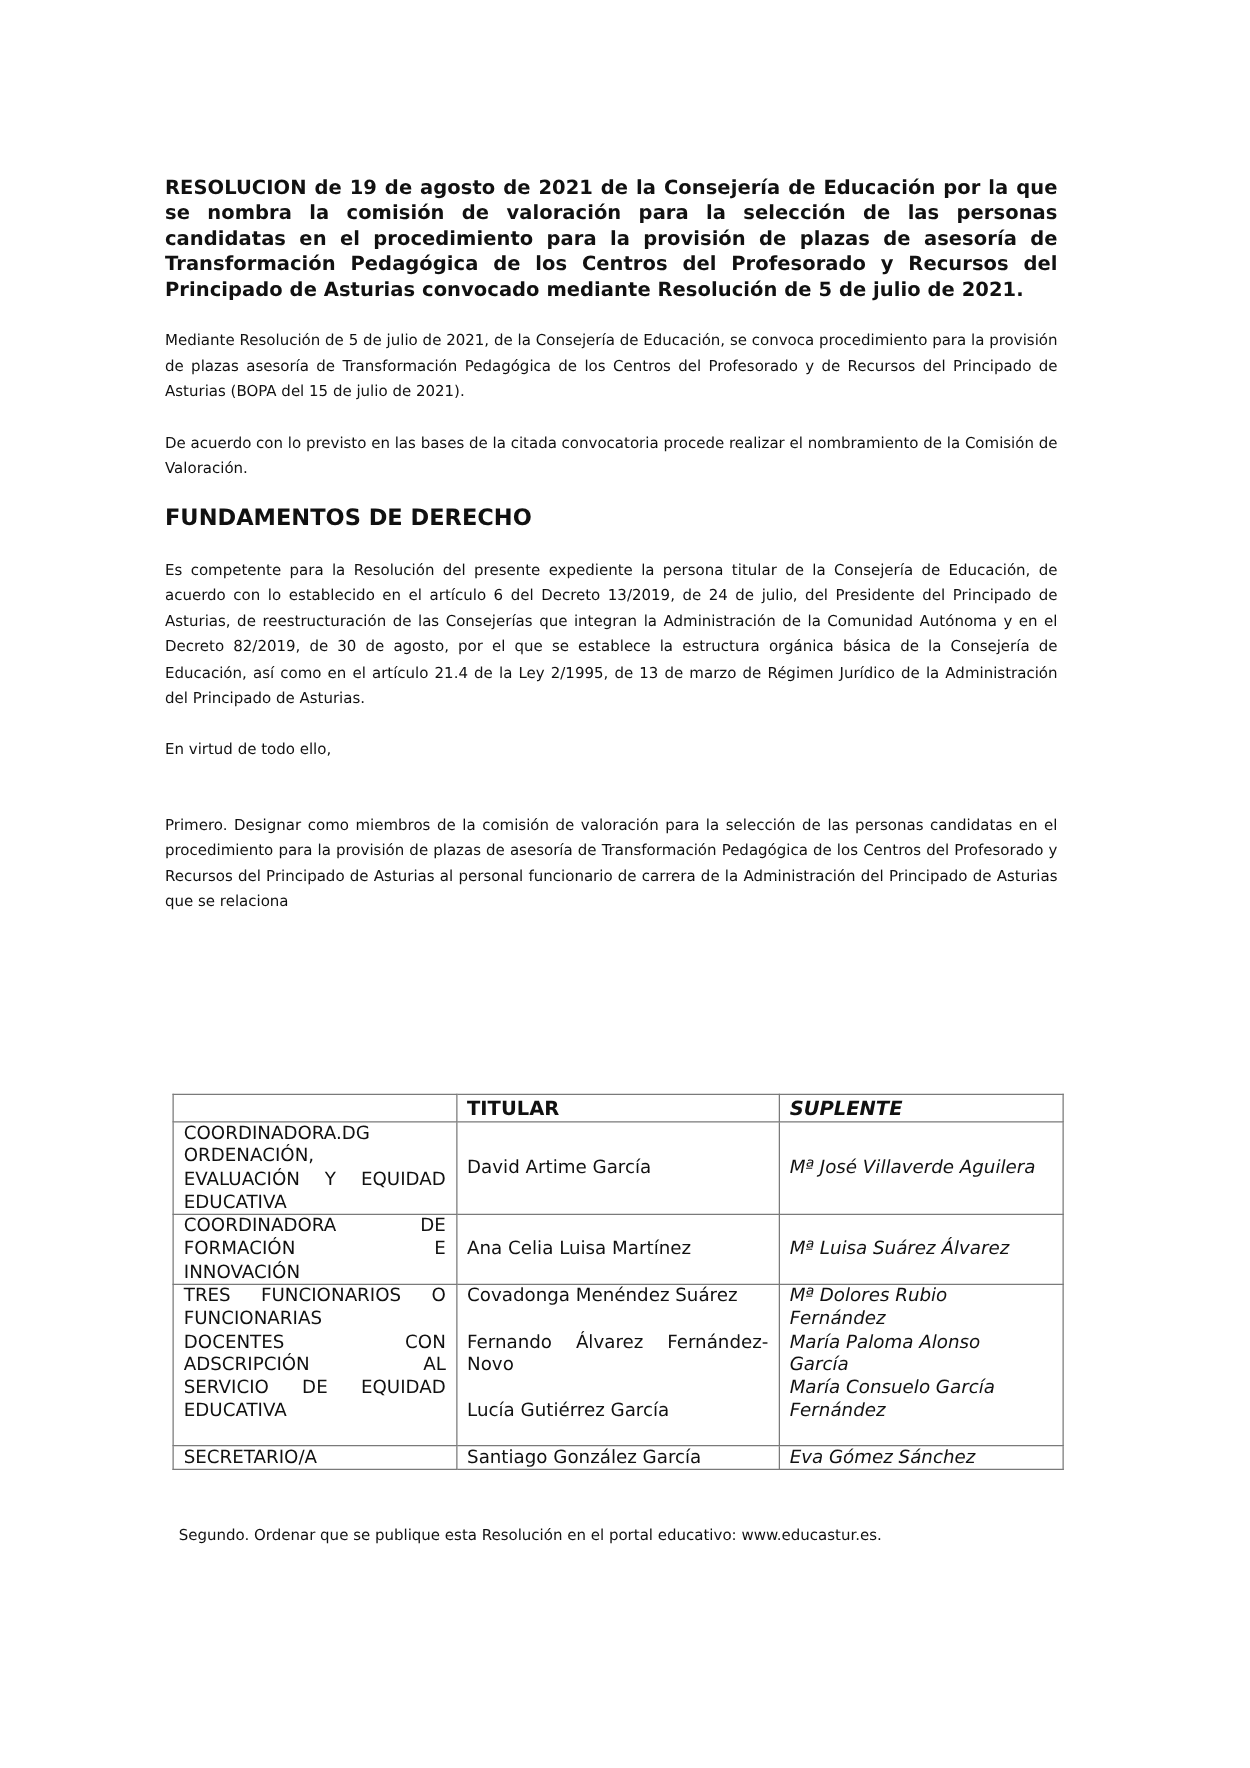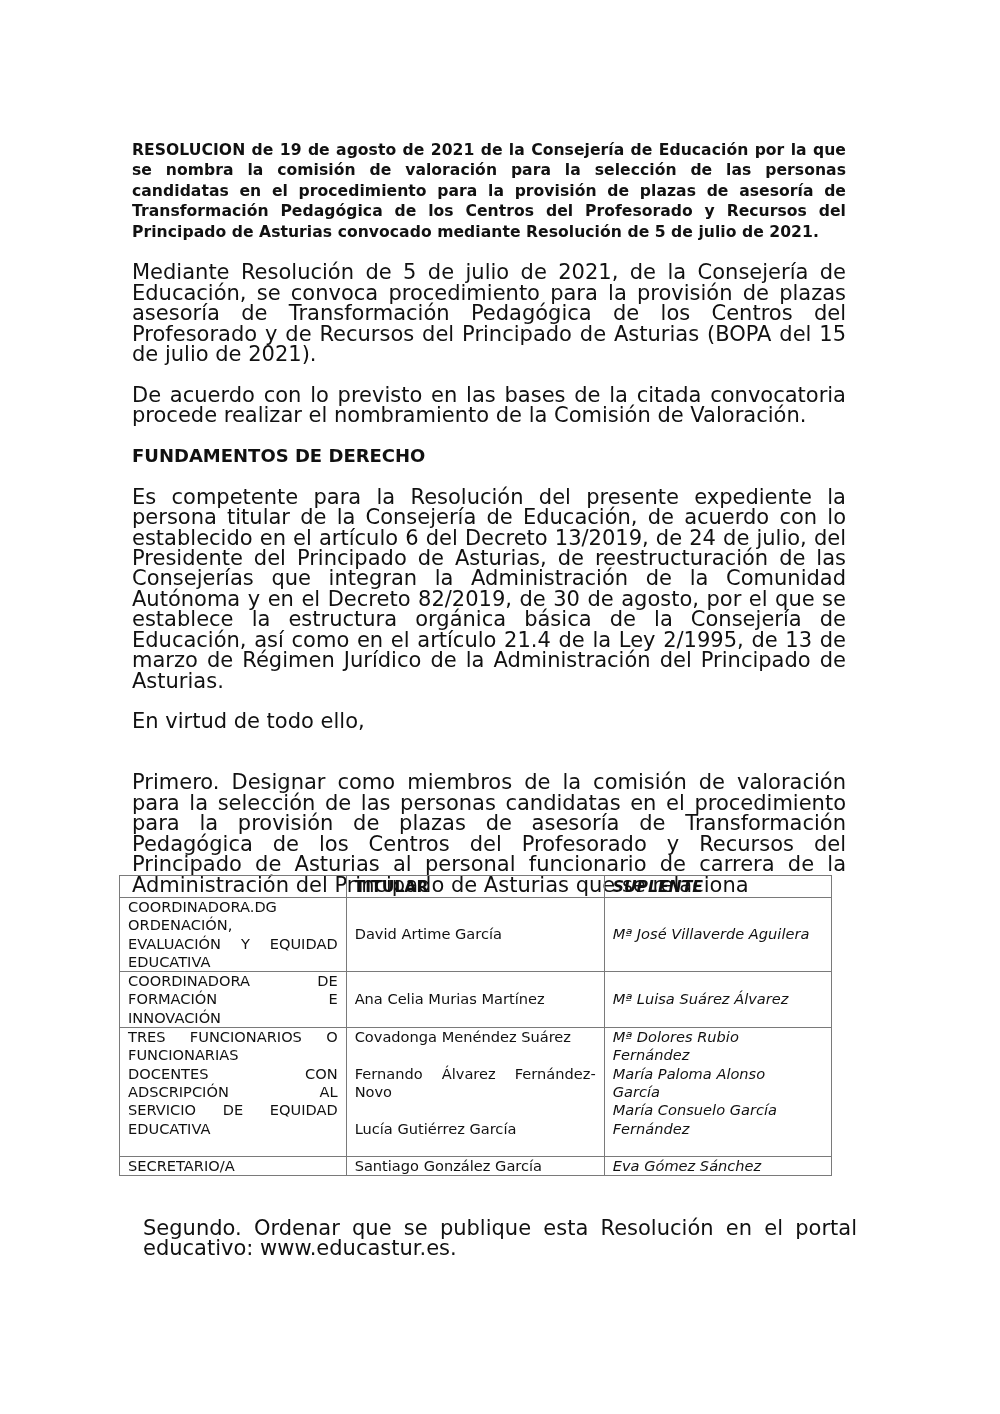--- a/index.html
+++ b/index.html
@@ -26,36 +26,36 @@
     }
     .title {
       font-weight: bold;
       font-size: 15.6px;
       line-height: 20.4px;
       text-align: justify;
       text-align-last: left;
       letter-spacing: 0.05px;
     }
     .para {
-      font-size: 21px;
+      font-size: 12px;
       line-height: 20.4px;
       text-align: justify;
     }
     .heading {
       font-weight: bold;
       font-size: 18px;
       line-height: 20.4px;
       text-align: left;
     }
     .gap {
       height: 20.4px;
     }
     table.committee {
       position: absolute;
-      left: 119px;
+      left: 138px;
       top: 875px;
       width: 713px;
       border-collapse: collapse;
       font-size: 14.6px;
       line-height: 18.3px;
       border-radius: 23px;
     }
     table.committee td, table.committee th {
       border: 1.3px solid #7a7a7a;
       vertical-align: middle;
@@ -139,21 +139,21 @@
         <span class="entry">Mª José Villaverde Aguilera</span>
       </td>
     </tr>
     <tr>
       <td class="col-role">
         <span class="role-line">COORDINADORA DE</span>
         <span class="role-line">FORMACIÓN E</span>
         <span class="role-line last">INNOVACIÓN</span>
       </td>
       <td class="col-titular">
-        <span class="entry">Ana Celia Murias Martínez</span>
+        <span class="entry">Ana Celia Luisa Martínez</span>
       </td>
       <td class="col-suplente">
         <span class="entry">Mª Luisa Suárez Álvarez</span>
       </td>
     </tr>
     <tr class="multi">
       <td class="col-role">
         <span class="role-line">TRES FUNCIONARIOS O</span>
         <span class="role-line last">FUNCIONARIAS</span>
         <span class="role-line">DOCENTES CON</span>

